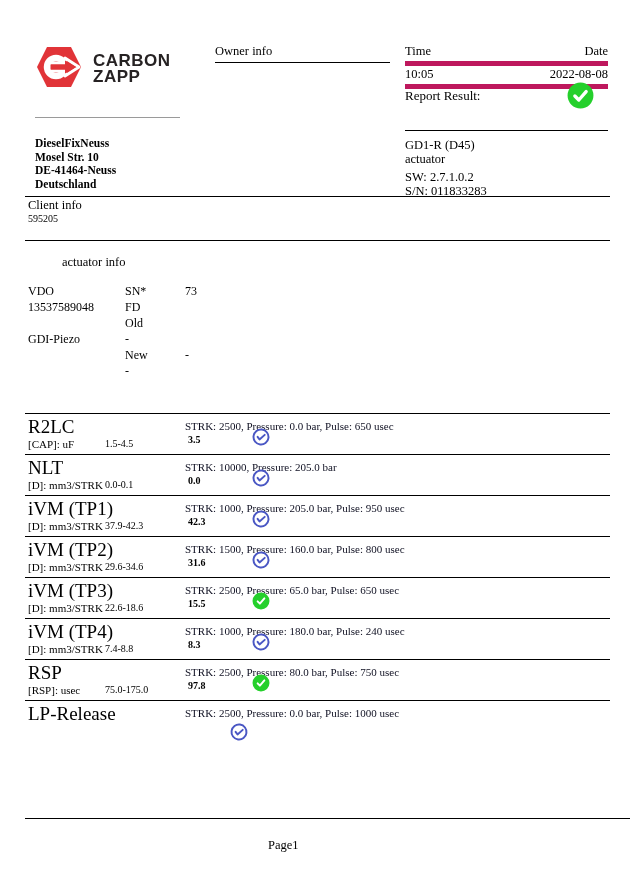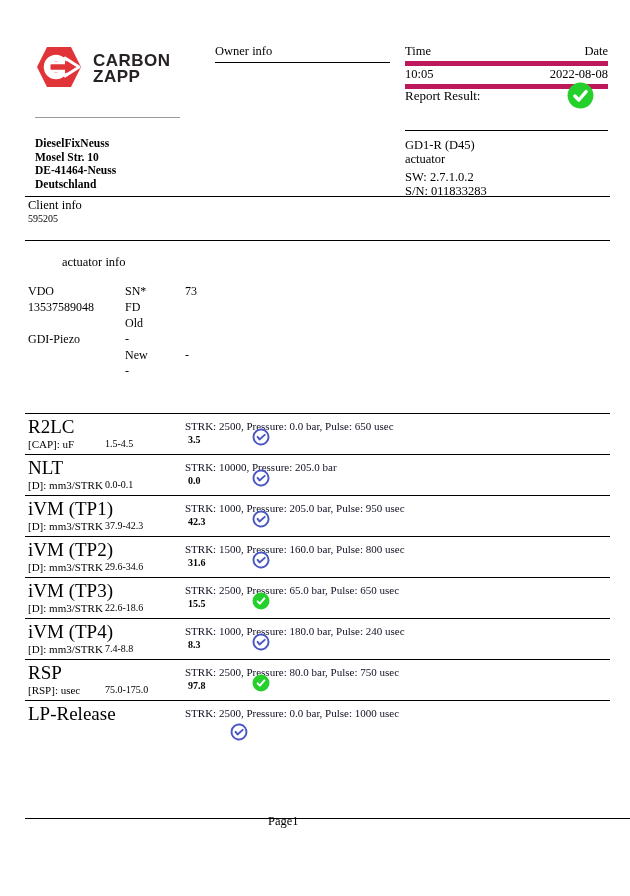--- a/index.html
+++ b/index.html
@@ -71,21 +71,21 @@
   .pass-blue svg circle { fill:#ffffff; stroke:#4a57c4; }
   .pass-blue svg path { stroke:#4a57c4; }
   .pass-green svg circle { fill:#25d02c; stroke:#25d02c; }
   .pass-green svg path { stroke:#ffffff; }
   .result-check { width:27px; height:27px; }
   .result-check svg circle { fill:#25d02c; stroke:#25d02c; }
   .result-check svg path { stroke:#ffffff; }
 
   
   .footer-rule { left:25px; top:818px; width:605px; }
-  .page-label { left:268px; top:814px; font-size:12.5px; }
+  .page-label { left:268px; top:838px; font-size:12.5px; }
 </style>
 </head>
 <body>
 
 <div class="page">
 
   <div class="abs owner-info">Owner info</div>
 
   <div class="abs logo">
     <span>

